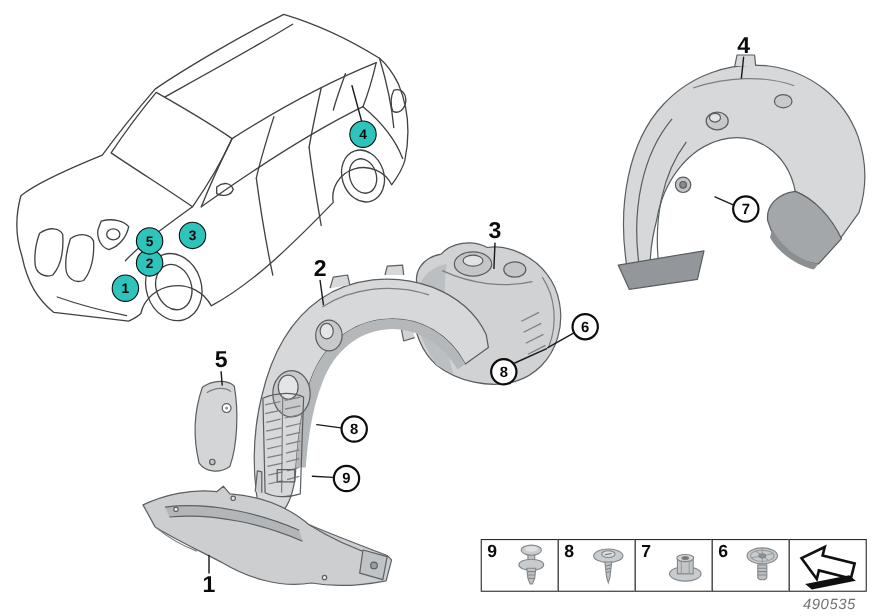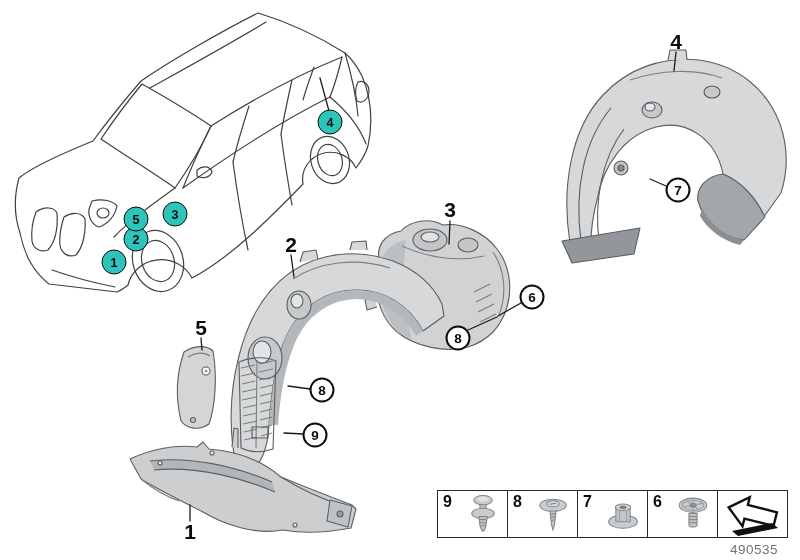--- a/index.html
+++ b/index.html
@@ -14,21 +14,21 @@
                  border:2px solid #0d0d0d;font-size:13.5px;color:#0b0b0b;}
   .part-label{position:absolute;transform:translate(-50%,-50%);font-weight:bold;font-size:21px;color:#0b0b0b;cursor:pointer;}
   .legend{position:absolute;left:437px;top:490px;display:flex;}
   .legend-cell{width:71px;height:48px;border:1.2px solid #2a2a2a;margin-left:-1px;position:relative;
                box-sizing:border-box;background:#fff;}
   .legend-cell:first-child{margin-left:0;}
   .legend-num{position:absolute;left:5px;top:2px;font-weight:bold;font-size:16px;color:#0b0b0b;}
   .legend-icon{position:absolute;right:3px;top:2px;}
   .arrow-icon{position:absolute;left:3px;top:2px;}
   .doc-number{position:absolute;left:712px;top:542px;width:84px;text-align:center;
-              font-size:13.5px;color:#6e7276;letter-spacing:0.5px;}
+              font-size:13.5px;color:#6e7276;letter-spacing:0.5px;font-style:italic;}
 </style>
 </head>
 <body>
 
 <div class="stage">
 
   <svg class="art" width="800" height="560" viewBox="0 0 800 560">
 
     <g fill="none" stroke="#3f4245" stroke-width="1.2" stroke-linecap="round" stroke-linejoin="round">
       <path d="M 258,13 C 222,31 170,61 141,81 C 122,103 104,126 93,141 C 66,152 32,167 19,178 C 14,196 14,215 20,233 C 25,257 34,272 49,284 L 117,292 C 121,290 125,288 128,285 A 34 32 0 0 1 192,278 C 230,258 268,220 303,184 A 28 27 0 0 1 356,168 C 362,160 366,153 368,146 C 373,122 371,97 362,76 C 358,68 352,59 345,53 C 318,36 288,22 258,13 Z"></path>

